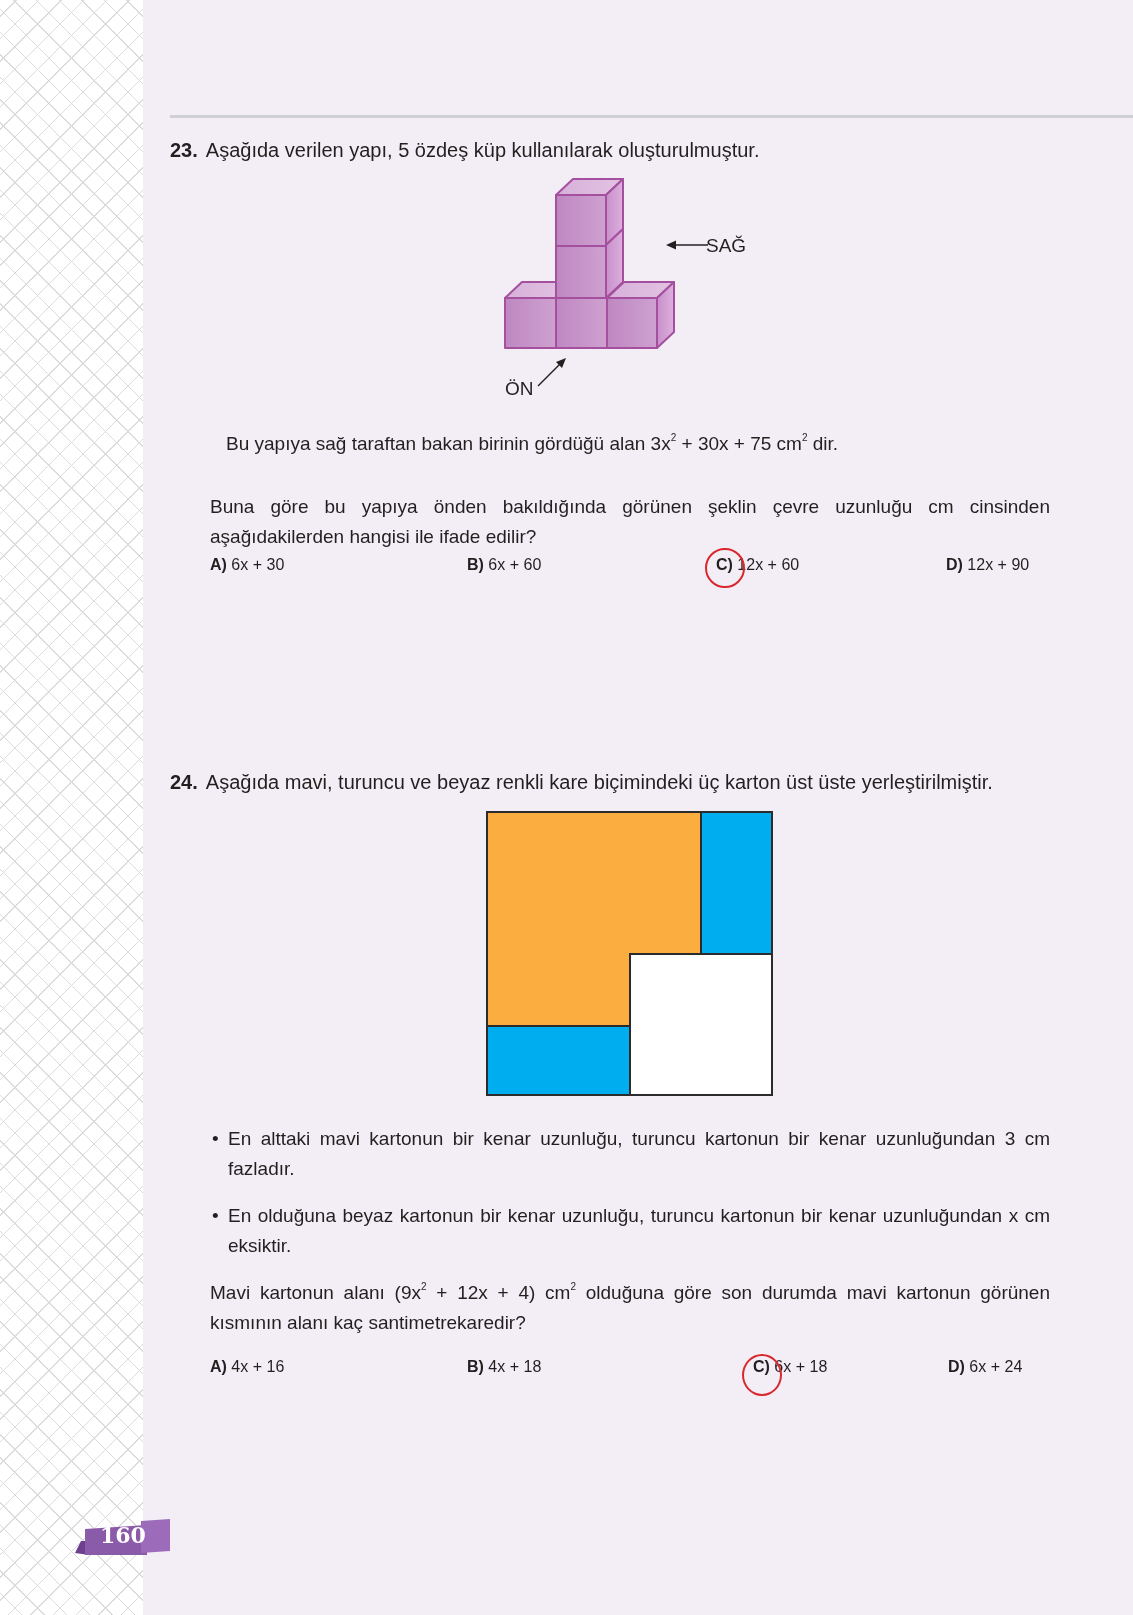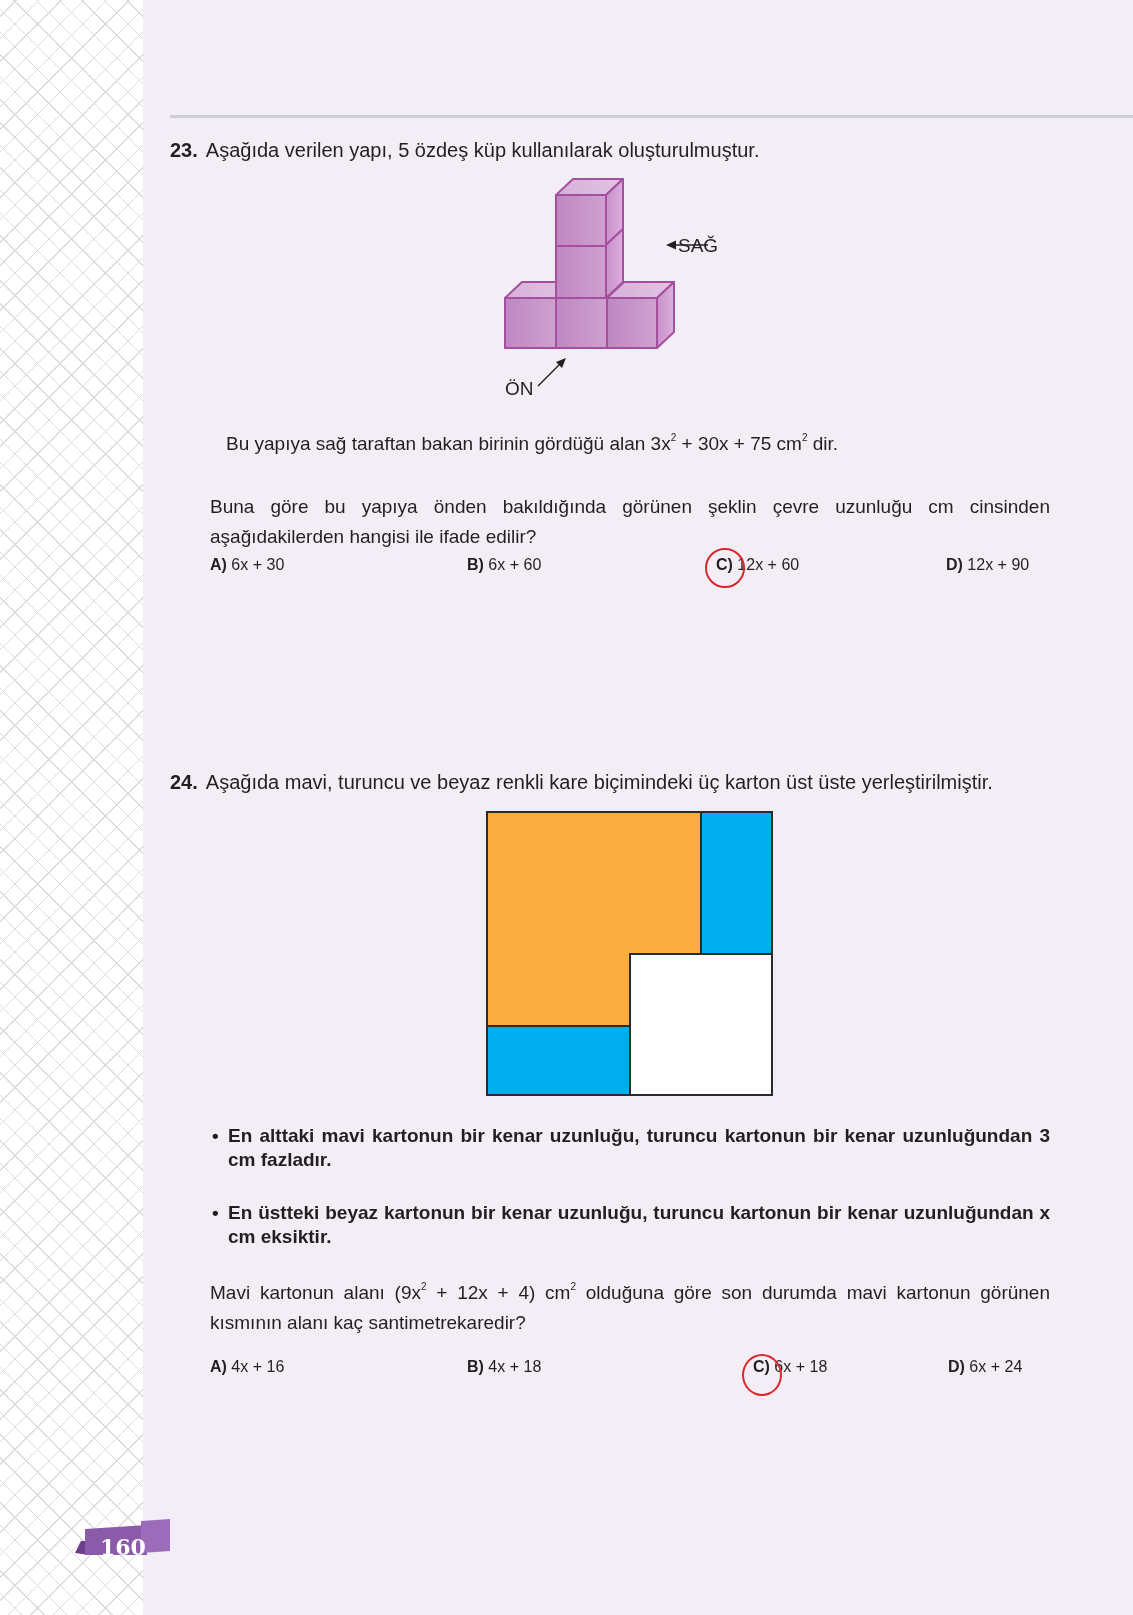--- a/index.html
+++ b/index.html
@@ -22,24 +22,24 @@
   .just { text-align:justify; text-align-last:left; }
   sup { font-size:10px; vertical-align:9px; line-height:0; }
   .opts { position:absolute; left:210px; width:840px; height:30px; font-size:16px; }
   .opt { position:absolute; top:0; white-space:nowrap; }
   .opt b { font-weight:bold; }
   .circle {
     position:absolute; border:2px solid #d9272e; border-radius:50%;
     width:36px; height:36px; left:-11px; top:-8px;
   }
   .lbl { position:absolute; font-size:19px; }
-  .bullet { position:absolute; left:210px; width:840px; font-size:19px; line-height:24px; padding-left:18px; box-sizing:border-box; text-align:justify; text-align-last:left;font-weight:bold; }
+  .bullet { position:absolute; left:210px; width:840px; font-size:19px; line-height:30px; padding-left:18px; box-sizing:border-box; text-align:justify; text-align-last:left; }
   .bullet::before { content:"•"; position:absolute; left:2px; top:0; }
   .badge { position:absolute; left:75px; top:1519px; width:95px; height:36px; }
-  .badge-text { position:absolute; left:100px; top:1522px; font-family:"DejaVu Serif", serif; font-weight:bold; font-size:22px; color:#ffffff;margin-top:12px; }
+  .badge-text { position:absolute; left:100px; top:1522px; font-family:"DejaVu Serif", serif; font-weight:bold; font-size:22px; color:#ffffff; }
 </style>
 </head>
 <body>
 
 <div class="hatch"></div>
 <div class="divider"></div>
 
 <div class="qtitle" style="top:139px;">
   <span class="qnum">23.</span><span>Aşağıda verilen yapı, 5 özdeş küp kullanılarak oluşturulmuştur.</span>
 </div>
@@ -75,21 +75,21 @@
     <rect x="5" y="122" width="51" height="50" fill="url(#cf)"></rect>
     <rect x="56" y="122" width="51" height="50" fill="url(#cf)"></rect>
     <rect x="107" y="122" width="50" height="50" fill="url(#cf)"></rect>
   </g>
 </svg>
 
 <svg style="position:absolute;left:666px;top:238px;" width="42" height="14" viewBox="0 0 42 14">
   <line x1="8" y1="7" x2="42" y2="7" stroke="#231f20" stroke-width="1.4"></line>
   <polygon points="0,7 10,2.5 10,11.5" fill="#231f20"></polygon>
 </svg>
-<div class="lbl" style="left:678px;top:235px;">SAĞ</div>
+<div class="lbl" style="left:706px;top:235px;">SAĞ</div>
 
 <svg style="position:absolute;left:536px;top:356px;" width="32" height="32" viewBox="0 0 32 32">
   <line x1="2" y1="30" x2="26" y2="6" stroke="#231f20" stroke-width="1.4"></line>
   <polygon points="30,2 20,6 26,12" fill="#231f20"></polygon>
 </svg>
 <div class="lbl" style="left:505px;top:378px;">ÖN</div>
 
 <div class="para" style="top:429px;margin-left:16px;">
   <span>Bu yapıya sağ taraftan bakan birinin gördüğü alan 3x</span><sup>2</sup><span> + 30x + 75 cm</span><sup>2</sup><span> dir.</span>
 </div>
@@ -108,21 +108,21 @@
 
 <svg style="position:absolute;left:486px;top:811px;" width="288" height="286" viewBox="0 0 288 286">
   <g stroke="#2b2b2b" stroke-width="2">
     <rect x="1" y="1" width="285" height="283" fill="#00aeef"></rect>
     <rect x="1" y="1" width="214" height="214" fill="#fbad40"></rect>
     <rect x="144" y="143" width="142" height="141" fill="#ffffff"></rect>
   </g>
 </svg>
 
 <div class="bullet" style="top:1124px;">En alttaki mavi kartonun bir kenar uzunluğu, turuncu kartonun bir kenar uzunluğundan 3 cm fazladır.</div>
-<div class="bullet" style="top:1201px;">En üstteki beyaz kartonun bir kenar uzunluğu, turuncu kartonun bir kenar uzunluğundan x cm eksiktir.</div>
+<div class="bullet" style="top:1201px;">En olduğuna beyaz kartonun bir kenar uzunluğu, turuncu kartonun bir kenar uzunluğundan x cm eksiktir.</div>
 
 <div class="para just" style="top:1278px;">
   <span>Mavi kartonun alanı (9x</span><sup>2</sup><span> + 12x + 4) cm</span><sup>2</sup><span> olduğuna göre son durumda mavi kartonun görünen kısmının alanı kaç santimetrekaredir?</span>
 </div>
 
 <div class="opts" style="top:1358px;">
   <div class="opt" style="left:0;"><b>A)</b> <span>4x + 16</span></div>
   <div class="opt" style="left:257px;"><b>B)</b> <span>4x + 18</span></div>
   <div class="opt" style="left:506px;margin-left:37px;"><span class="circle" style="top:-4px;height:38px;"></span><b>C)</b> <span>6x + 18</span></div>
   <div class="opt" style="left:738px;"><b>D)</b> <span>6x + 24</span></div>

